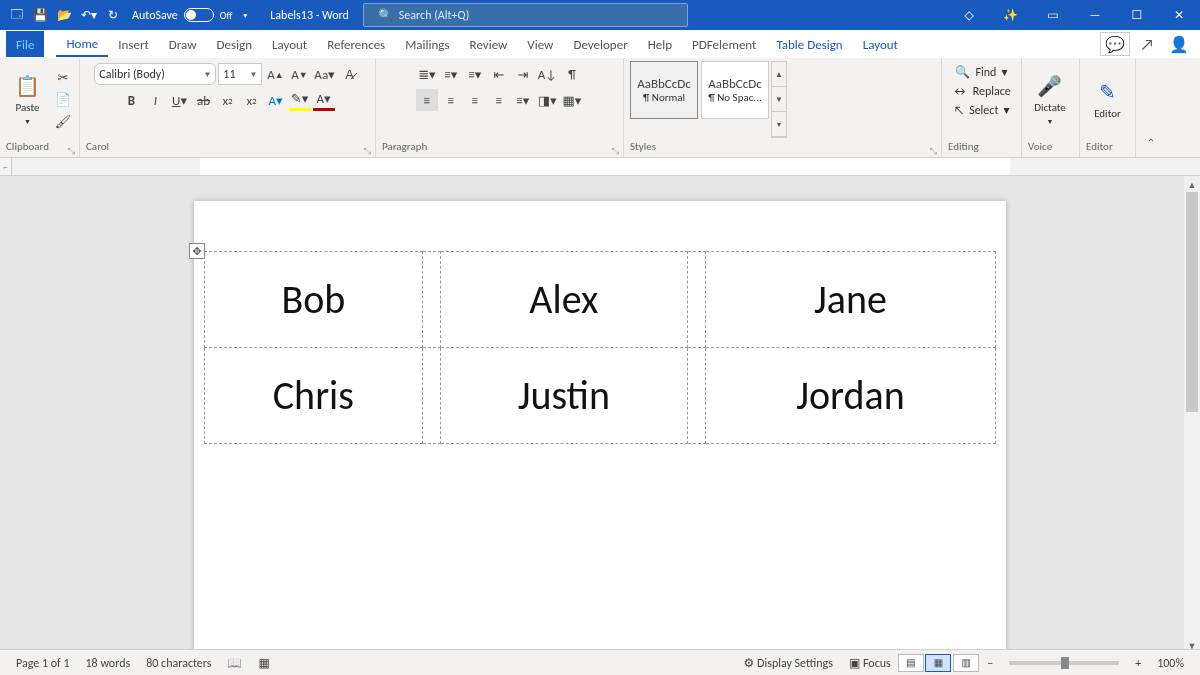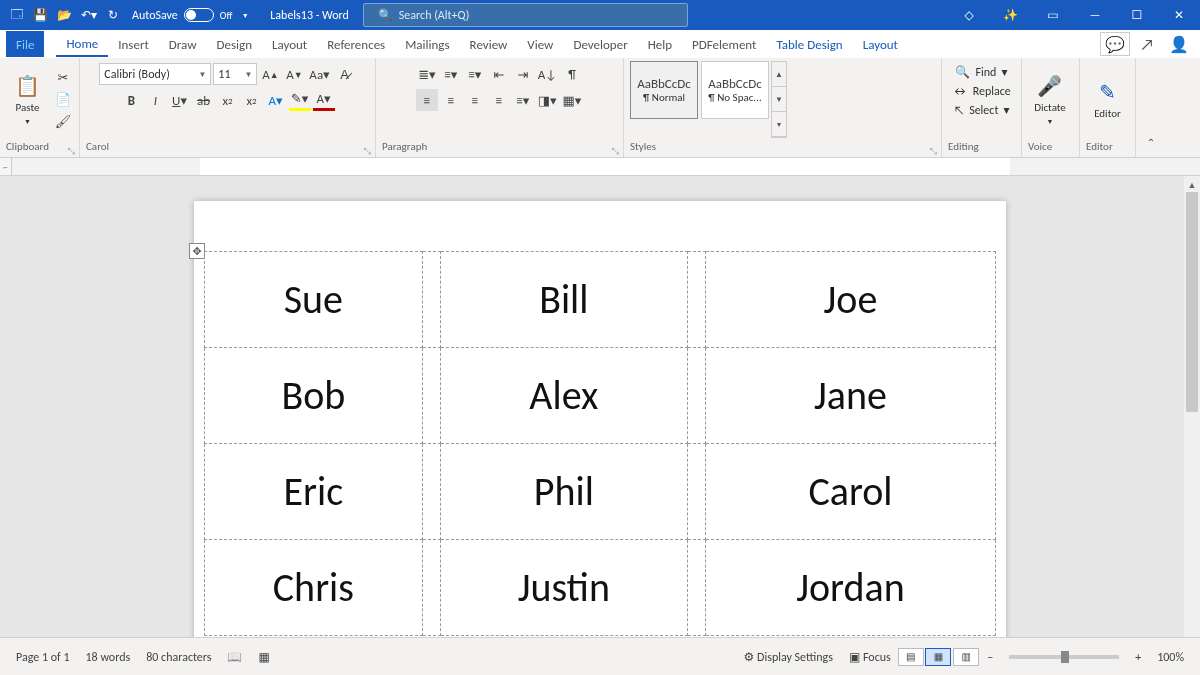--- a/index.html
+++ b/index.html
@@ -40,21 +40,21 @@
 .clipboard-body { display:flex; gap:4px; }
 .big-btn { display:flex; flex-direction:column; align-items:center; justify-content:center; width:44px; font-size:11px; color:#333; gap:3px; }
 .big-btn .ico { font-size:20px; }
 .vstack { display:flex; flex-direction:column; gap:2px; }
 .tiny-btn { width:20px; height:20px; display:flex; align-items:center; justify-content:center; font-size:13px; color:#444; }
 
 
 .font-body { display:flex; flex-direction:column; gap:4px; padding-top:2px; }
 .font-row { display:flex; align-items:center; gap:2px; }
 .combo { height:22px; border:1px solid #c8c8c8; background:#fff; display:flex; align-items:center; padding:0 4px; font-size:12px; color:#333; }
-.combo.font { width:112px; }
+.combo.font { width:122px;border-radius:6px; }
 .combo.size { width:44px; }
 .combo .dd { margin-left:auto; font-size:8px; color:#666; }
 .fmt-btn { min-width:22px; height:22px; display:flex; align-items:center; justify-content:center; font-size:13px; color:#444; padding:0 2px; }
 .fmt-btn sup,.fmt-btn sub { font-size:9px; }
 
 
 .para-body { display:flex; flex-direction:column; gap:4px; padding-top:2px; }
 
 
 .styles-body { display:flex; align-items:stretch; }
@@ -82,21 +82,21 @@
 .label-table td { border:1px dashed #999; height:96px; text-align:center; font-size:40px; font-family:Calibri,Arial,sans-serif; color:#111; }
 .label-table td.spacer { width:18px; }
 
 
 .vscroll { position:absolute; right:0; top:176px; bottom:22px; width:16px; background:#f0f0f0; display:flex; flex-direction:column; }
 .vscroll .arr { height:16px; display:flex; align-items:center; justify-content:center; font-size:9px; color:#666; }
 .vscroll .track { flex:1; position:relative; }
 .vscroll .thumb { position:absolute; left:2px; right:2px; top:0; height:220px; background:#c8c8c8; }
 
 
-.status { position:absolute; left:0; right:0; bottom:0; height:38px; background:#f3f2f1; border-top:1px solid #d0d0d0; display:flex; align-items:center; font-size:12px; color:#444; padding:0 8px; }
+.status { position:absolute; left:0; right:0; bottom:0; height:26px; background:#f3f2f1; border-top:1px solid #d0d0d0; display:flex; align-items:center; font-size:12px; color:#444; padding:0 8px; }
 .status .si { padding:0 8px; }
 .status .spacer { flex:1; }
 .status .view-btns .vb { width:26px; height:18px; border:1px solid #bbb; display:inline-flex; align-items:center; justify-content:center; font-size:10px; margin-left:-1px; background:#fff; }
 .status .view-btns .vb.active { background:#d0e3ff; border-color:#185abd; }
 .zoom-slider { width:110px; height:4px; background:#ccc; margin:0 8px; position:relative; }
 .zoom-slider .knob { width:8px; height:12px; background:#888; position:absolute; left:52px; top:-4px; }
 </style>
 </head>
 <body>
 
@@ -292,40 +292,26 @@
   <div class="ruler-left">⌐</div>
   <div class="ruler-track"></div>
 </div>
 
 <div class="doc-area">
   <div class="page">
     <div class="move-handle">✥</div>
     <div class="label-table">
       <table>
         <tbody>
-            <tr>
-          <td>Sue</td>
-              <td class="spacer"></td>
-          <td>Bill</td>
-              <td class="spacer"></td>
-          <td>Joe</td>
-        </tr>
         <tr>
           <td>Bob</td>
               <td class="spacer"></td>
           <td>Alex</td>
               <td class="spacer"></td>
           <td>Jane</td>
-        </tr>
-        <tr>
-          <td>Eric</td>
-              <td class="spacer"></td>
-          <td>Phil</td>
-              <td class="spacer"></td>
-          <td>Carol</td>
         </tr>
         <tr>
           <td>Chris</td>
               <td class="spacer"></td>
           <td>Justin</td>
               <td class="spacer"></td>
           <td>Jordan</td>
         </tr>
       </tbody>
         </table>

